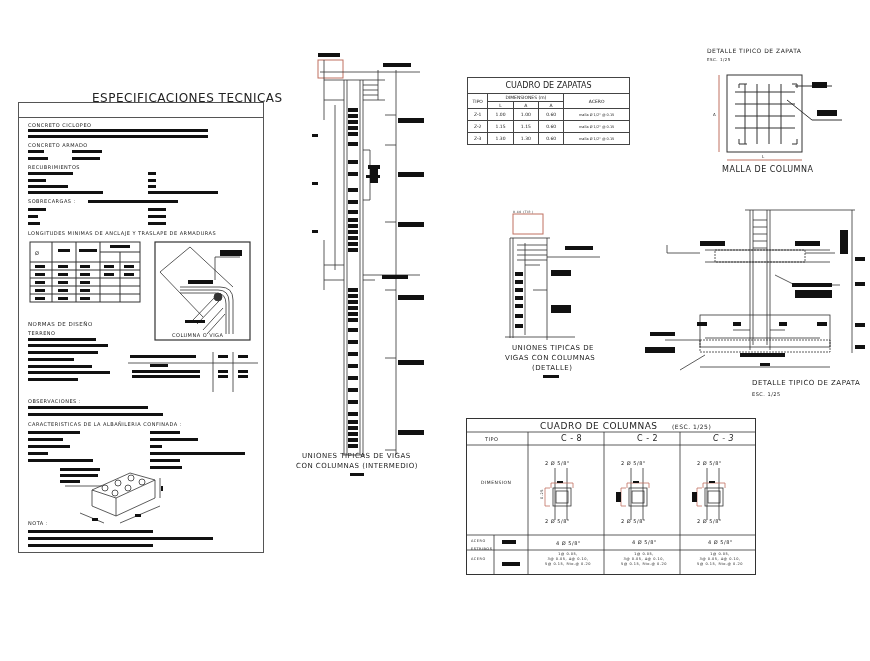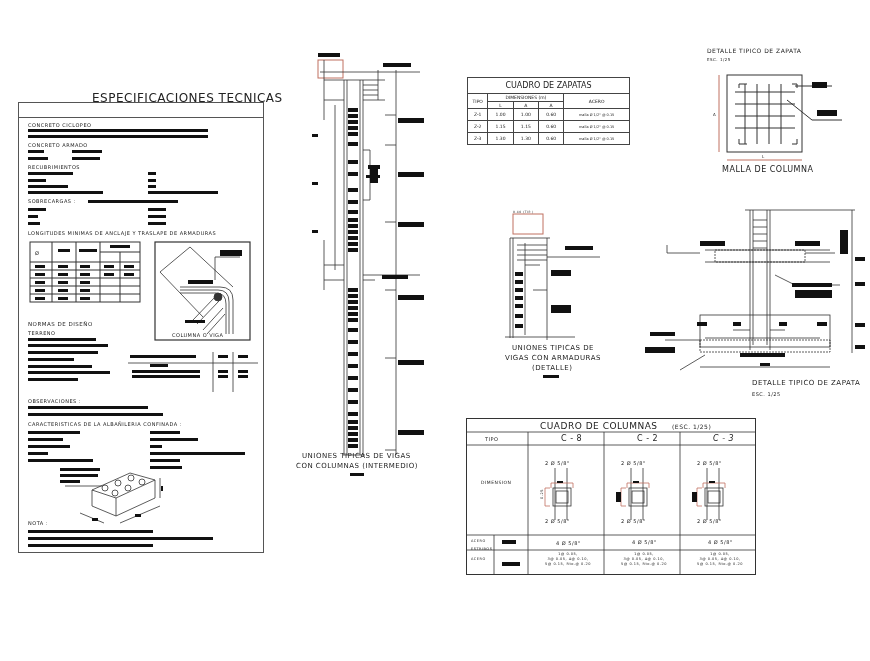--- a/index.html
+++ b/index.html
@@ -384,21 +384,21 @@
       <rect x="10" y="94" width="8" height="4"></rect>
       <rect x="10" y="104" width="8" height="4"></rect>
       <rect x="10" y="114" width="8" height="4"></rect>
     <rect x="60" y="36" width="28" height="4"></rect>
     <rect x="46" y="60" width="20" height="6"></rect>
       <rect x="46" y="95" width="20" height="8"></rect>
   </g>
 </svg>
 <div class="abs t" style="left:513px;top:210px;font-size:3px;">0.40 (TIP.)</div>
 <div class="abs t" style="left:512px;top:344px;font-size:7px;">UNIONES TIPICAS DE</div>
-<div class="abs t" style="left:505px;top:354px;font-size:7px;">VIGAS CON ARMADURAS</div>
+<div class="abs t" style="left:505px;top:354px;font-size:7px;">VIGAS CON COLUMNAS</div>
 <div class="abs t" style="left:532px;top:364px;font-size:7px;">(DETALLE)</div>
 <div class="blk" style="left:543px;top:375px;width:16px;"></div>
 
 <svg style="left:645px;top:205px;" width="225" height="160">
   <g stroke="#333" fill="none" stroke-width="0.8">
     <line x1="105" y1="5" x2="105" y2="145"></line>
       <line x1="125" y1="5" x2="125" y2="145"></line>
     <line x1="108" y1="5" x2="108" y2="140"></line>
       <line x1="122" y1="5" x2="122" y2="140"></line>
     <line x1="108" y1="15" x2="122" y2="15"></line>

